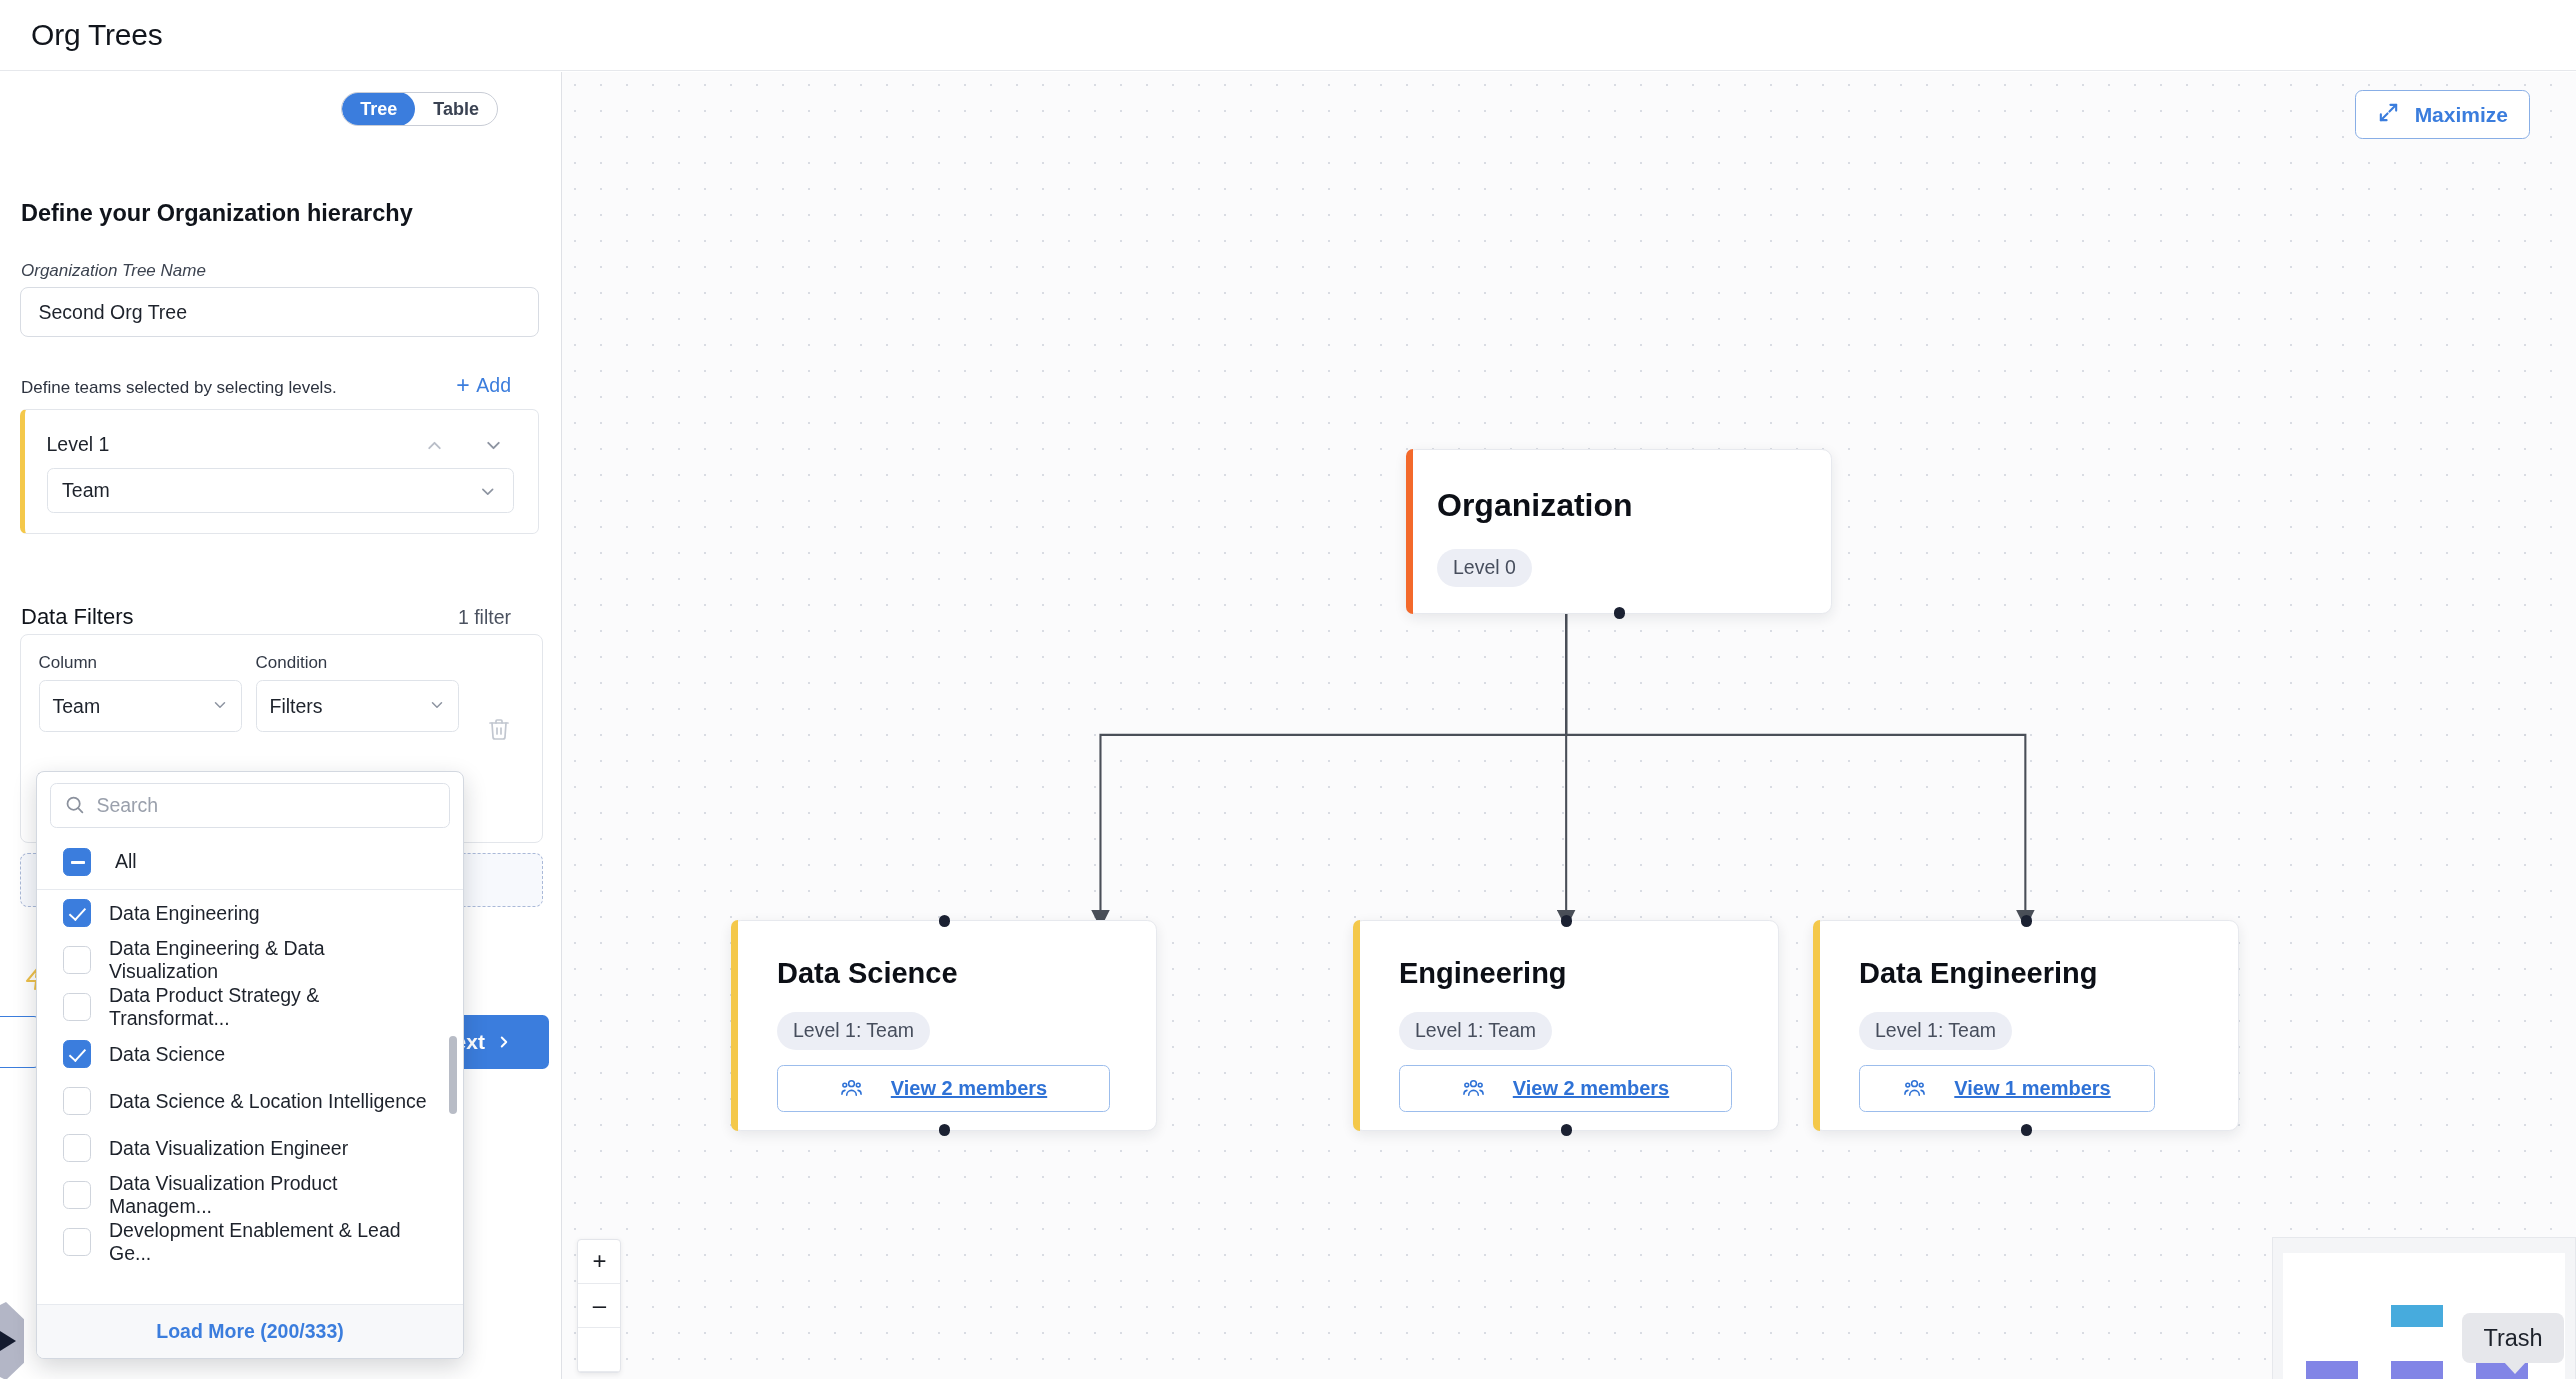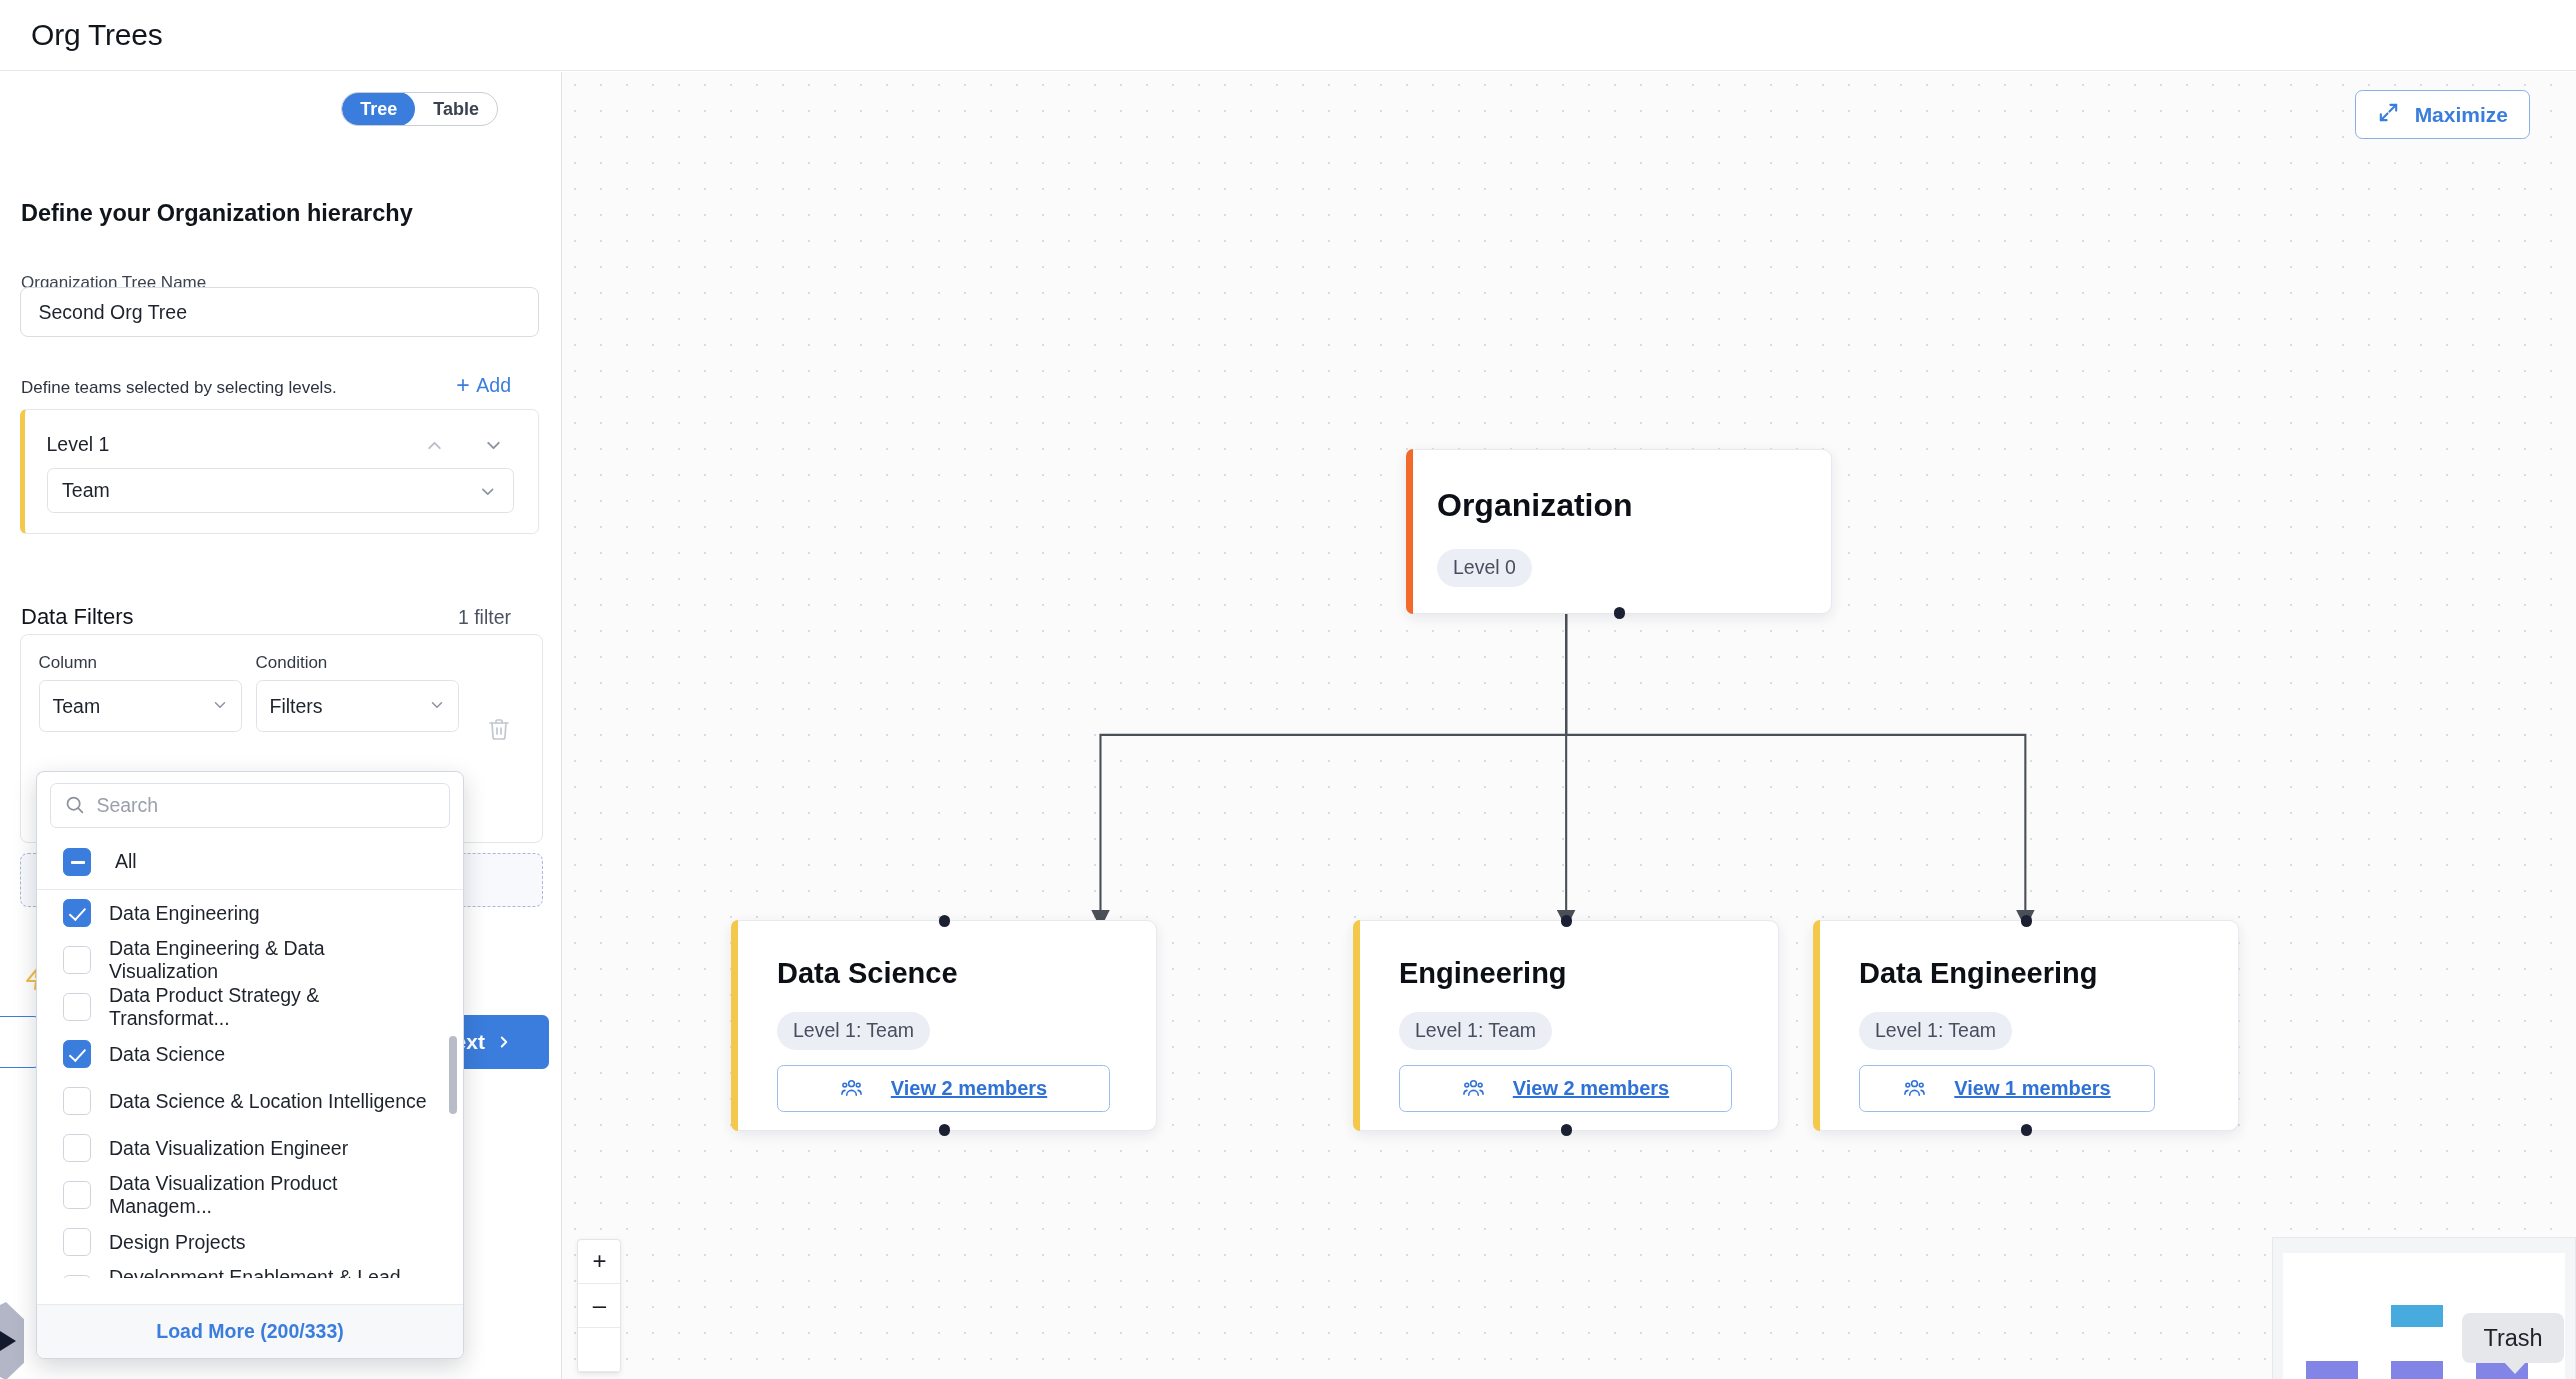--- a/index.html
+++ b/index.html
@@ -42,21 +42,21 @@
   }
   .seg-btn.active { background: #3b7ddd; color: #fff; border-radius: 811px; }
 
   .sb-heading {
     position: absolute; left: 21px; top: 128px;
     font-size: 23.5px; font-weight: bold; color: #10141b;
   }
   .field-label {
     font-size: 17px; color: #3c4350;
   }
-  .lbl-tree-name { position: absolute; left: 21px; top: 201px; }
+  .lbl-tree-name { position: absolute; left: 21px; top: 189px; font-style: italic; }
   .input-box {
     position: absolute; left: 19.5px; top: 215px; width: 519px; height: 50px;
     border: 0.8px solid #d8dce3; border-radius: 8px; background: #fff;
     display: flex; align-items: center; padding: 0 18px;
     font-size: 19.5px; color: #1d222b;
   }
 
   .lvl-hint {
     position: absolute; left: 21px; top: 306px; font-size: 17px; color: #2e3440;
   }
@@ -418,24 +418,20 @@
       <span class="cb"></span>
       <span>Data Science &amp; Location Intelligence</span>
     </div>
     <div class="dd-item">
       <span class="cb"></span>
       <span>Data Visualization Engineer</span>
     </div>
     <div class="dd-item">
       <span class="cb"></span>
       <span>Data Visualization Product Managem...</span>
-    </div>
-    <div class="dd-item">
-      <span class="cb"></span>
-      <span>Design Projects</span>
     </div>
     <div class="dd-item">
       <span class="cb"></span>
       <span>Development Enablement &amp; Lead Ge...</span>
     </div>
     <div class="dd-scroll"></div>
   </div>
 
   <div class="dd-footer">Load More (200/333)</div>
 </div>

